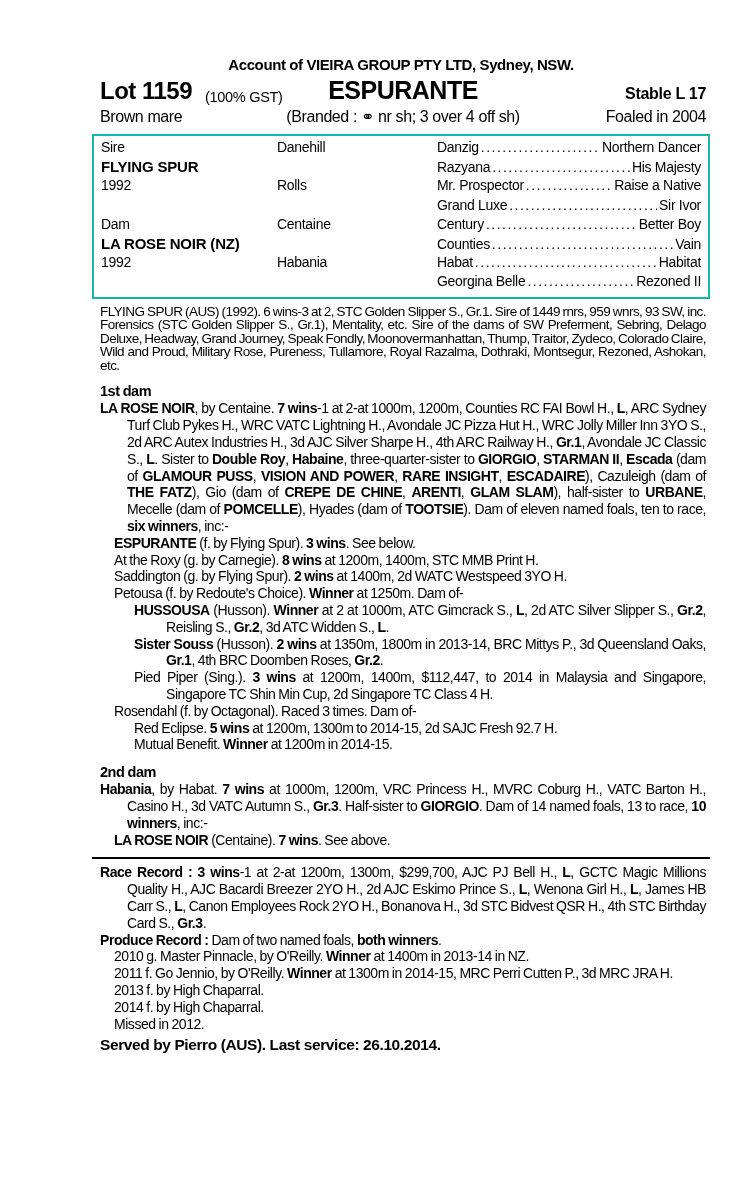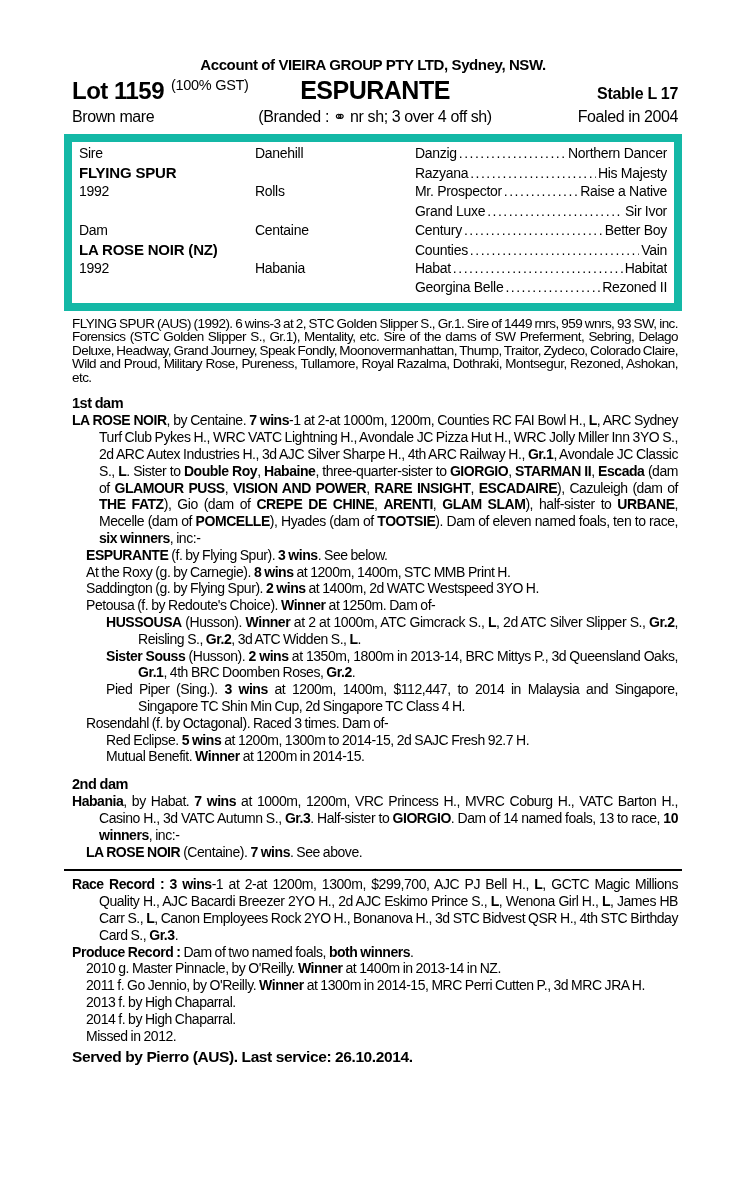--- a/index.html
+++ b/index.html
@@ -1,45 +1,45 @@
 <!DOCTYPE html>
 <html><head>
 <meta charset="utf-8">
 <style>
   html,body{margin:0;padding:0;background:#ffffff;}
   .page{
     position:relative;width:750px;height:1200px;overflow:hidden;
     background:#fff;color:#000;
     font-family:"Liberation Sans","DejaVu Sans",sans-serif;
   }
-  .content{margin-left:64px;width:618px;}
+  .content{margin-left:92px;width:618px;}
   
   .account{
     margin-top:56px;text-align:center;font-weight:bold;
     font-size:15px;letter-spacing:-0.4px;line-height:17px;
   }
   .lotline{
     margin-top:3px;display:grid;grid-template-columns:1fr auto 1fr;
     align-items:baseline;padding:0 4px 0 8px;
   }
-  .lot-left{display:flex;align-items:flex-start;gap:7px;white-space:nowrap;}
+  .lot-left{display:flex;align-items:flex-end;gap:13px;white-space:nowrap;}
   .lot-label{font-weight:bold;font-size:24px;letter-spacing:-0.5px;}
   .gst{font-size:14.5px;letter-spacing:-0.3px;}
   .horse-name{font-weight:bold;font-size:25px;letter-spacing:-0.5px;text-align:center;}
   .stable{font-weight:bold;font-size:16px;justify-self:end;letter-spacing:-0.3px;white-space:nowrap;}
   .descline{
     margin-top:2px;display:grid;grid-template-columns:1fr auto 1fr;
     align-items:baseline;font-size:16px;letter-spacing:-0.4px;padding:0 4px 0 8px;
   }
   .desc-left{white-space:nowrap;}
   .desc-right{justify-self:end;white-space:nowrap;}
   .branded{text-align:left;white-space:nowrap;}
   
   .ped-table{
-    margin-top:8px;border:8px solid #14b8a6;
+    margin-top:8px;border:2px solid #14b8a6;
     padding:3px 7px 4px 7px;font-size:14px;letter-spacing:-0.3px;
   }
   .ped-row{display:grid;grid-template-columns:176px 160px 1fr;height:19.2px;align-items:baseline;}
   .ped-c1{white-space:nowrap;}
   .ped-c1.bold{font-weight:bold;font-size:15px;letter-spacing:-0.2px;}
   .ped-c2{white-space:nowrap;}
   .leader{display:flex;align-items:flex-end;overflow:hidden;}
   .leader .nm{white-space:nowrap;}
   .leader .dots{flex:1;overflow:hidden;white-space:nowrap;margin:0 2px;}
   .leader .dots::before{

